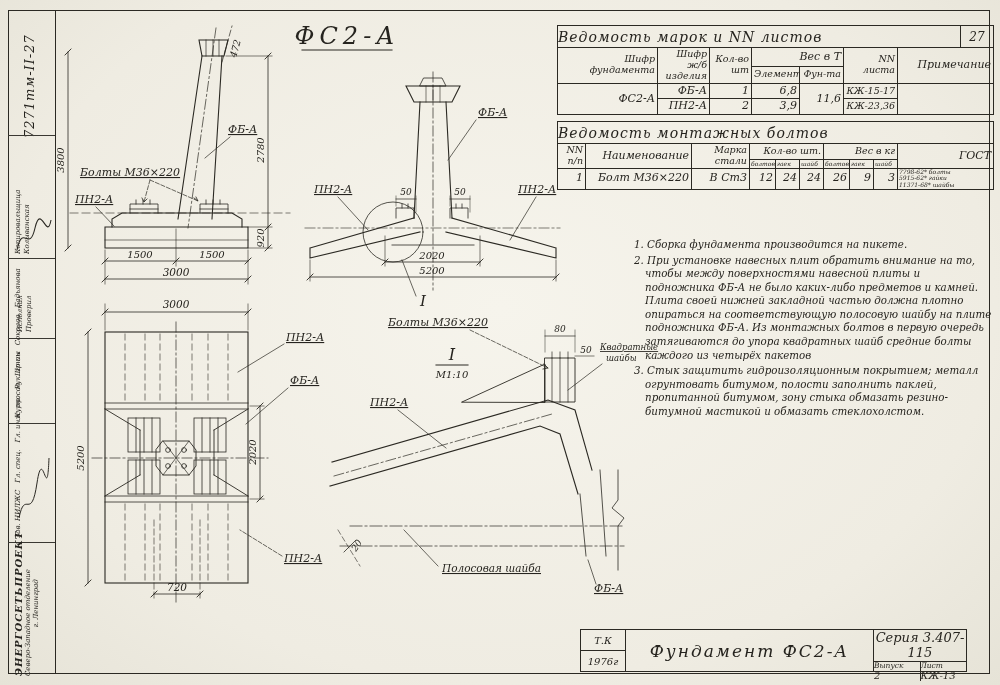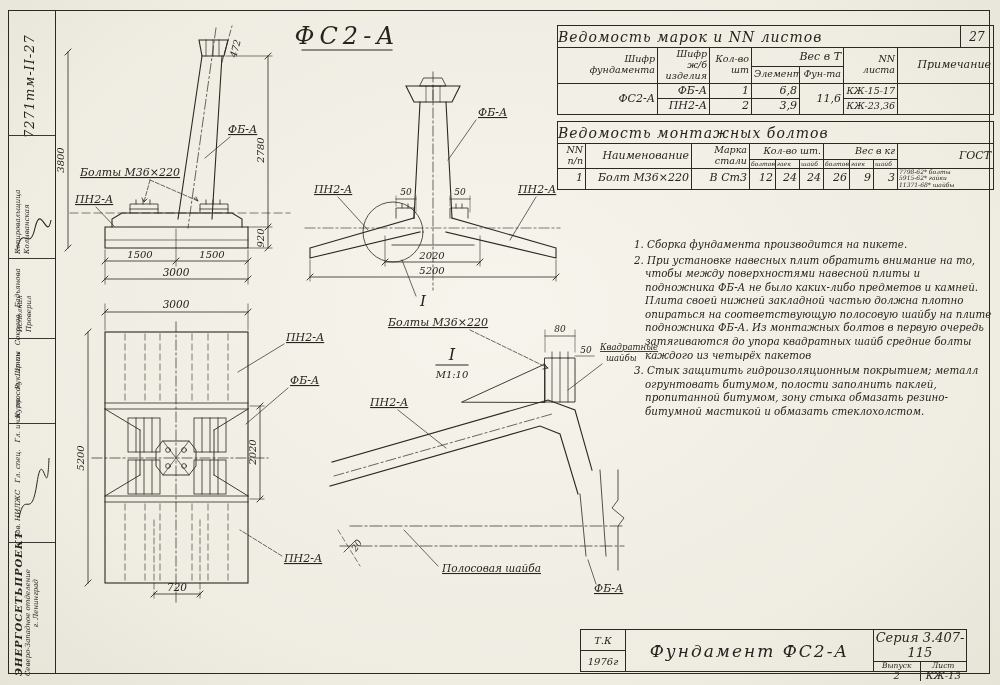--- a/index.html
+++ b/index.html
@@ -46,21 +46,21 @@
   .tk{width:44px;border-right:1.3px solid #2b2923;display:flex;flex-direction:column;}
   .tk div{flex:1;display:flex;align-items:center;justify-content:center;
           font-style:italic;font-size:10px;}
   .tk div:first-child{border-bottom:1px solid #2b2923;}
   .tmain{flex:1;display:flex;align-items:center;justify-content:center;
          font-style:italic;font-size:17px;letter-spacing:2px;}
   .tser{width:92px;border-left:1.3px solid #2b2923;display:flex;flex-direction:column;}
   .tser .ser{flex:1.1;border-bottom:1px solid #2b2923;text-align:center;
              font-style:italic;font-size:13px;line-height:1.15;padding-top:1px;}
   .tser .row{flex:1;display:flex;}
-  .tser .c{flex:1;font-style:italic;font-size:7.5px;text-align:center;line-height:1.1;}
+  .tser .c{flex:1;font-style:italic;font-size:7.5px;text-align:left;line-height:1.1;}
   .tser .c:first-child{border-right:1px solid #2b2923;}
   .tser .v{font-size:10px;}
   svg text{font-family:"DejaVu Serif",serif;}
 </style>
 </head>
 <body>
 
 <div class="paper"></div>
 <div class="frame"></div>
 

